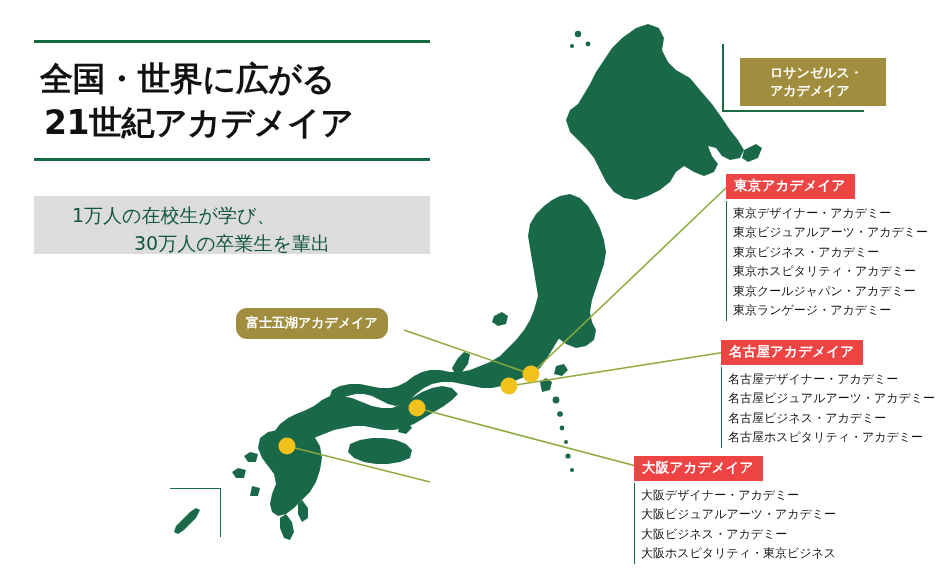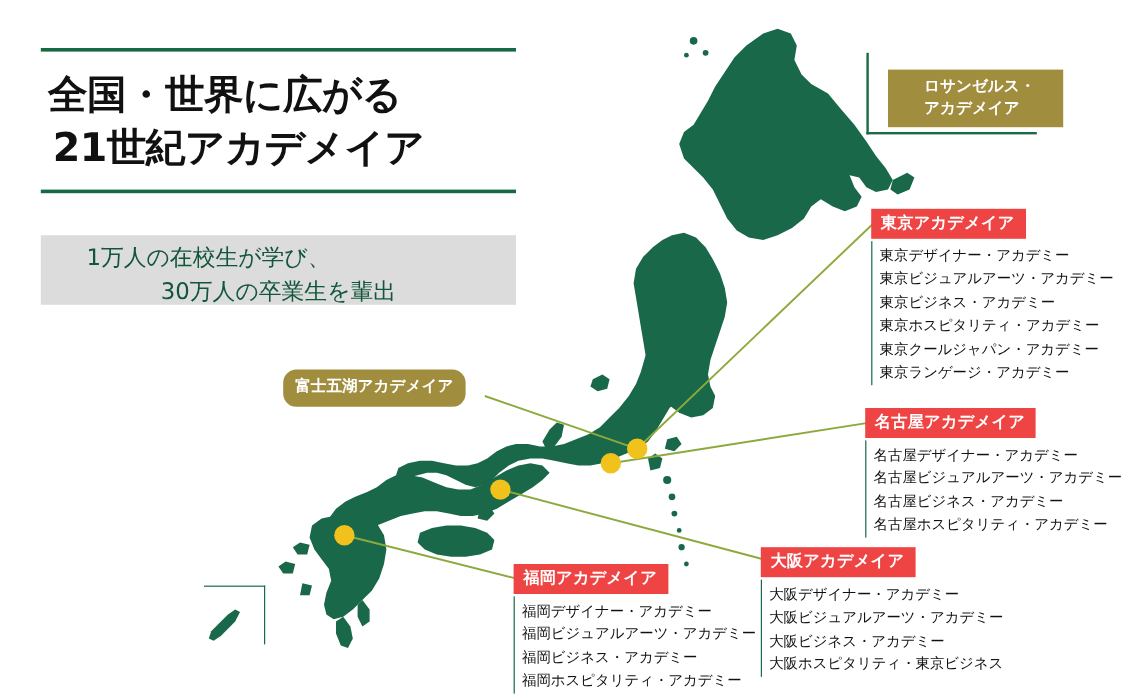--- a/index.html
+++ b/index.html
@@ -217,23 +217,14 @@
   <div class="card" style="left:634px;top:456px;">
     <div class="card-head">大阪アカデメイア</div>
     <div class="card-body">
       <div class="card-item">大阪デザイナー・アカデミー</div>
       <div class="card-item">大阪ビジュアルアーツ・アカデミー</div>
       <div class="card-item">大阪ビジネス・アカデミー</div>
       <div class="card-item">大阪ホスピタリティ・東京ビジネス</div>
     </div>
   </div>
 
-  <div class="card" style="left:428px;top:470px;">
-    <div class="card-head">福岡アカデメイア</div>
-    <div class="card-body">
-      <div class="card-item">福岡デザイナー・アカデミー</div>
-      <div class="card-item">福岡ビジュアルアーツ・アカデミー</div>
-      <div class="card-item">福岡ビジネス・アカデミー</div>
-      <div class="card-item">福岡ホスピタリティ・アカデミー</div>
-    </div>
-  </div>
 
 </div>
 
 </body></html>

